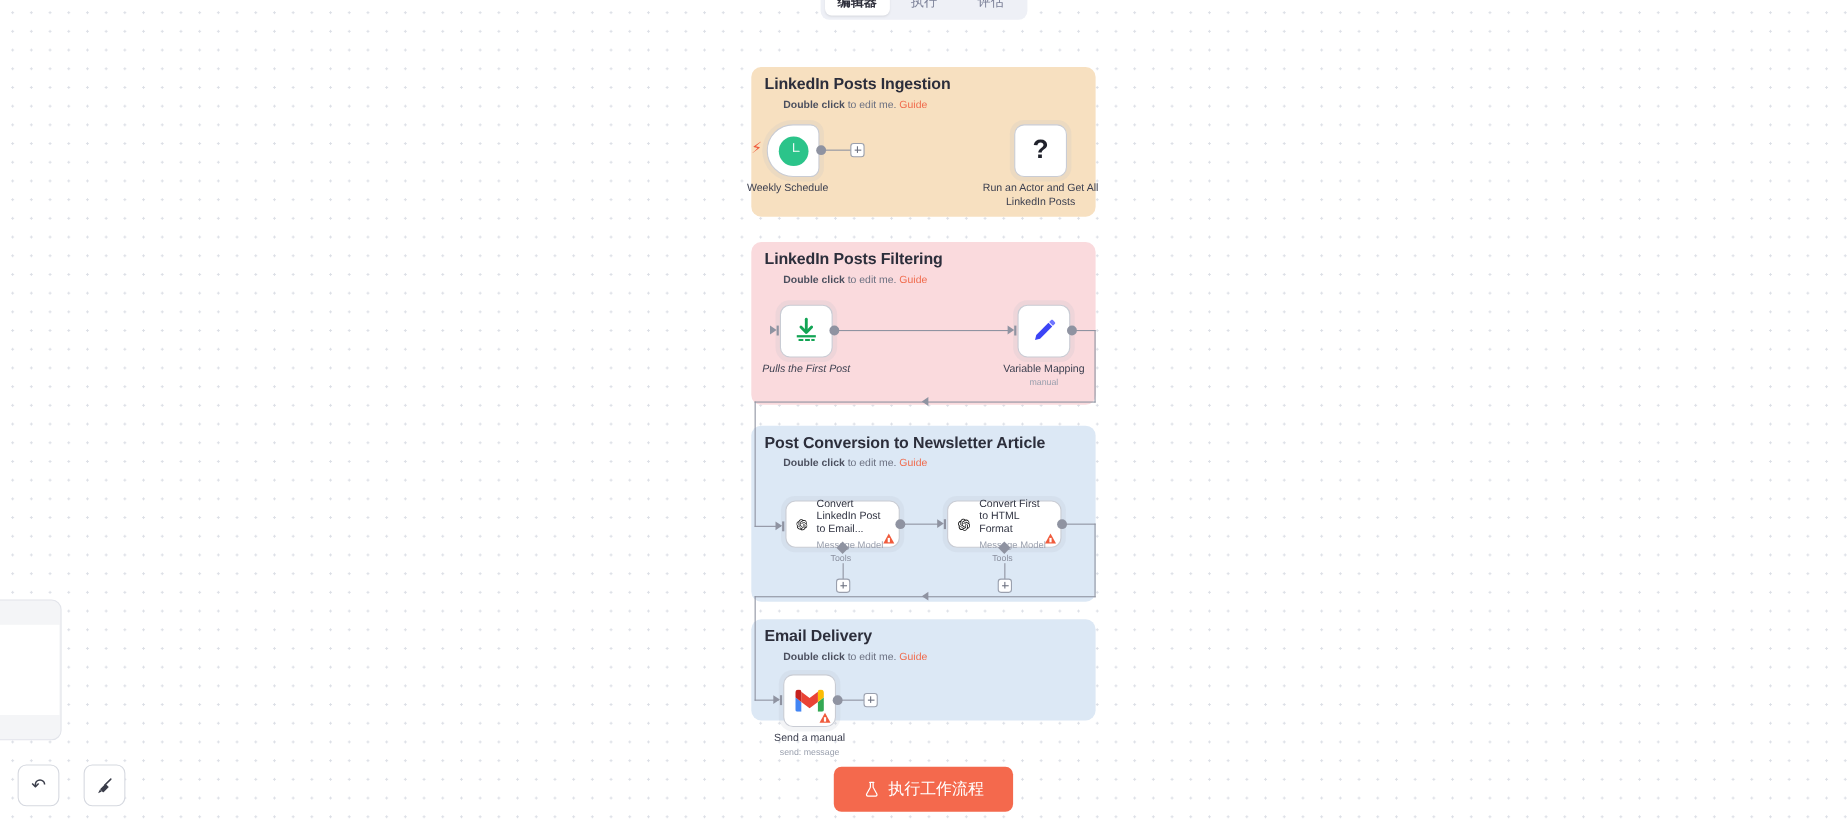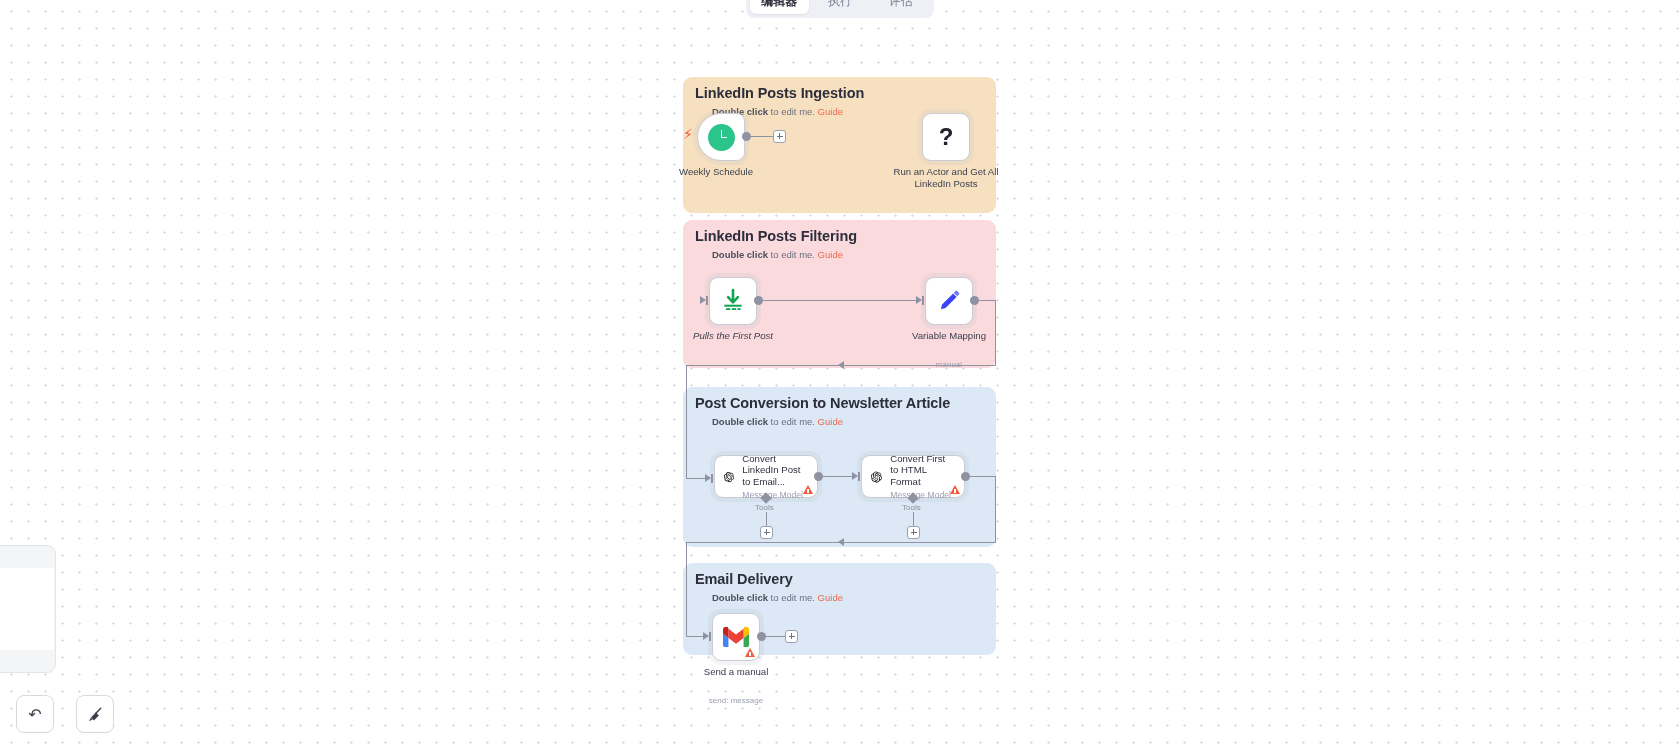--- a/index.html
+++ b/index.html
@@ -108,21 +108,21 @@
     text-align: center;
     white-space: nowrap;
     line-height: 1.25;
     z-index: 11;
   }
   .node-label.two { white-space: normal; width: 130px; }
   .node-sublabel {
     display: block;
     font-size: 8px;
     color: #9aa0ae;
-    margin-top: 18px;
+    margin-top: 1px;
   }
   .node-text {
     display: flex;
     flex-direction: column;
     justify-content: center;
     line-height: 1.18;
   }
   .node-text .t1 { font-size: 9.6px; color: #2f3240; font-weight: 400; }
   .node-text .t2 { font-size: 8.6px; color: #9aa0ae; margin-top: 3px; }
   .clock-ico {
@@ -280,21 +280,21 @@
 <body>
 
 <div id="canvas">
 
   <div class="tabbar">
     <div class="tab active">编辑器</div>
     <div class="tab">执行</div>
     <div class="tab">评估</div>
   </div>
 
-  <div class="group" style="left:683px; top:61px; width:313px; height:136px; background:#f7e0c0;margin-top:16px;">
+  <div class="group" style="left:683px; top:61px; width:313px; height:136px; background:#f7e0c0;">
     <div class="group-title">LinkedIn Posts Ingestion</div>
     <div class="group-sub">
       <b>Double click</b><span> to edit me. </span><span class="guide">Guide</span>
     </div>
   </div>
 
   <div class="bolt" style="left:683px; top:127px;">⚡</div>
 
   <div class="node trigger" style="left:697px; top:113px; width:48px; height:48px;">
     <div class="clock-ico"></div>
@@ -424,20 +424,26 @@
     <div class="warn"></div>
   </div>
   <div class="node-label" style="left:736px; top:661px;">
     <span>Send a manual</span>
     <span class="node-sublabel">send: message</span>
   </div>
   <div class="dot-port" style="left:757px; top:632px;"></div>
   <div class="edge h" style="left:765px; top:636px; width:22px;"></div>
   <div class="plusbox" style="left:785px; top:630px;"></div>
 
+  <button class="run-btn">
+    <svg width="15" height="15" viewBox="0 0 24 24">
+      <path d="M9 2 h6 M10 2 v7.2 L4.6 19a2 2 0 0 0 1.7 3h11.4a2 2 0 0 0 1.7-3L14 9.2V2" stroke="#ffffff" stroke-width="1.8" fill="none" stroke-linecap="round" stroke-linejoin="round"></path>
+    </svg>
+    <span>执行工作流程</span>
+  </button>
 
   <div class="logs-panel"></div>
   <div class="ctrl-btn" style="left:16px; top:695px;">
     <span>↶</span>
   </div>
   <div class="ctrl-btn" style="left:76px; top:695px;">
     <svg width="17" height="17" viewBox="0 0 24 24">
       <path d="M19.4 3.2 L11.8 10.8" stroke="#3a3d4a" stroke-width="2" stroke-linecap="round"></path>
       <path d="M12.6 9.3 L6.2 15.7 a1 1 0 0 0 0 1.4 l2.8 2.8 a1 1 0 0 0 1.4 0 l6.4-6.4 Z" fill="#3a3d4a"></path>
       <path d="M5.4 16.6 L3 21.4 l4.8-2.4" fill="#3a3d4a"></path>

